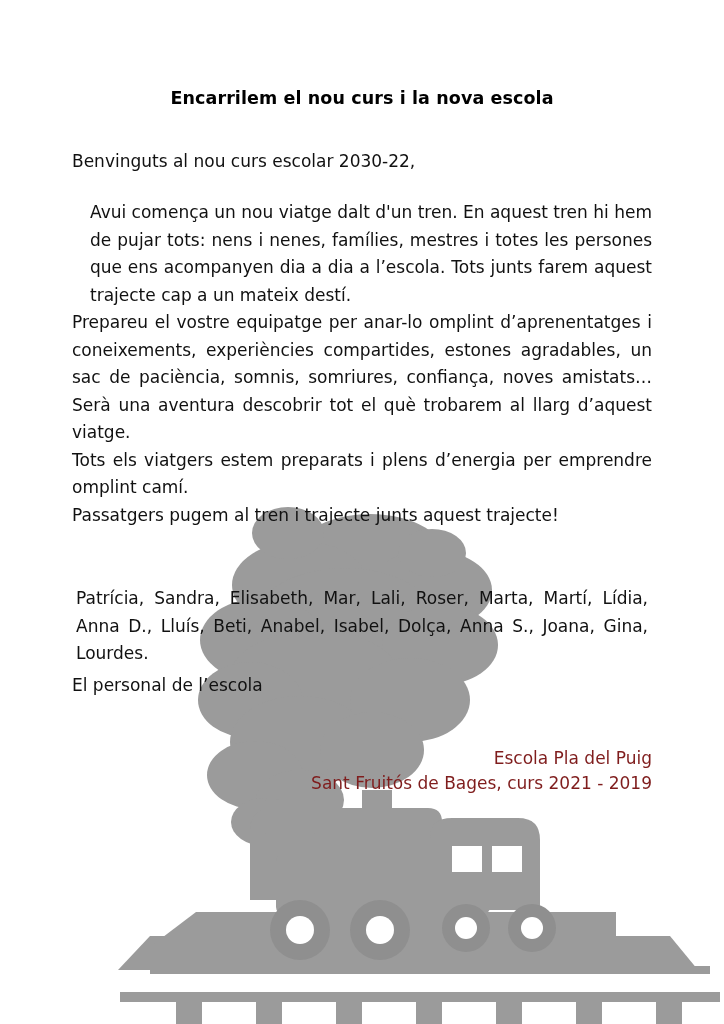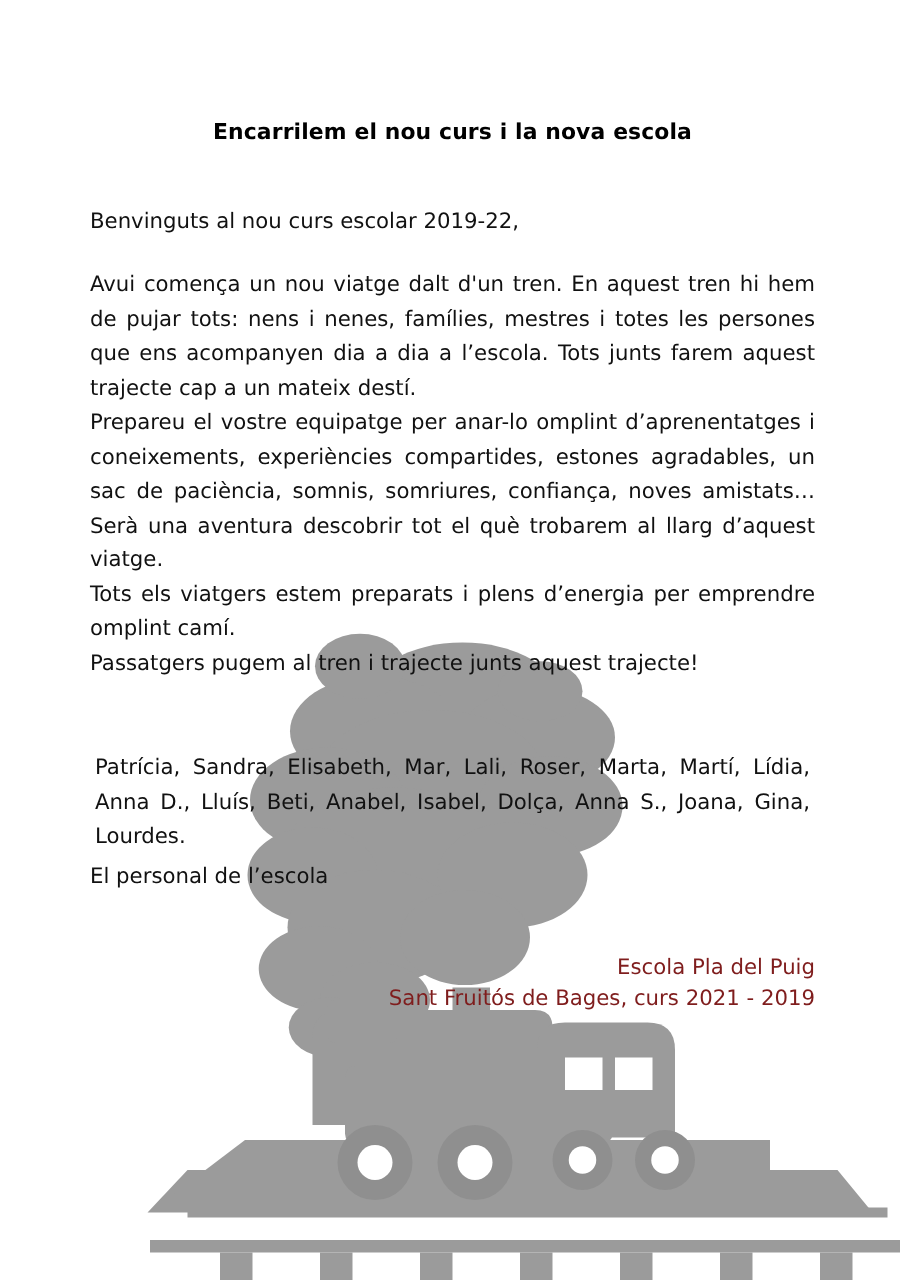--- a/index.html
+++ b/index.html
@@ -30,21 +30,21 @@
   #content {
     position: absolute;
     left: 0;
     top: 0;
     width: 724px;
     height: 1024px;
     box-sizing: border-box;
     padding: 0 72px;
   }
   .doc-title {
-    margin: 8px;
+    margin: 0;
     padding-top: 88px;
     text-align: center;
     font-size: 17.5px;
     font-weight: bold;
     color: #000000;
     letter-spacing: 0.1px;
   }
   .greeting {
     margin: 0;
     padding-top: 43px;
@@ -55,20 +55,21 @@
   .para {
     margin: 0;
     font-size: 17px;
     line-height: 1.62;
     color: #111111;
     text-align: justify;
     text-justify: inter-word;
   }
   .para.first {
     padding-top: 28px;
+    margin-left: 18px;
   }
   .para.nogap {
     padding-top: 0;
   }
   .signature-block {
     padding-top: 52px;
   }
   .sig-names {
     margin: 4px;
     font-size: 17px;
@@ -148,21 +149,21 @@
         <path d="M150 966 h560 v8 h-560 z"></path>
         <path d="M176 1002 h26 v22 h-26 z M256 1002 h26 v22 h-26 z M336 1002 h26 v22 h-26 z M416 1002 h26 v22 h-26 z M496 1002 h26 v22 h-26 z M576 1002 h26 v22 h-26 z M656 1002 h26 v22 h-26 z"></path>
       </g>
     </g>
   </svg>
 
   <div id="content">
 
     <h1 class="doc-title">Encarrilem el nou curs i la nova escola</h1>
 
-    <p class="greeting">Benvinguts al nou curs escolar 2019-22,</p>
+    <p class="greeting">Benvinguts al nou curs escolar 2030-22,</p>
 
     <p class="para first">Avui comença un nou viatge dalt d'un tren. En aquest tren hi hem de pujar tots: nens i nenes, famílies, mestres i totes les persones que ens acompanyen dia a dia a l’escola. Tots junts farem aquest trajecte cap a un mateix destí.</p>
     <p class="para nogap">Prepareu el vostre equipatge per anar-lo omplint d’aprenentatges i coneixements, experiències compartides, estones agradables, un sac de paciència, somnis, somriures, confiança, noves amistats… Serà una aventura descobrir tot el què trobarem al llarg d’aquest viatge.</p>
     <p class="para nogap">Tots els viatgers estem preparats i plens d’energia per emprendre omplint camí.</p>
     <p class="para nogap">Passatgers pugem al tren i trajecte junts aquest trajecte!</p>
 
     <div class="signature-block">
       <p class="sig-names">Patrícia, Sandra, Elisabeth, Mar, Lali, Roser, Marta, Martí, Lídia, Anna D., Lluís, Beti, Anabel, Isabel, Dolça, Anna S., Joana, Gina, Lourdes.</p>
       <p class="sig-role">El personal de l’escola</p>
     </div>

